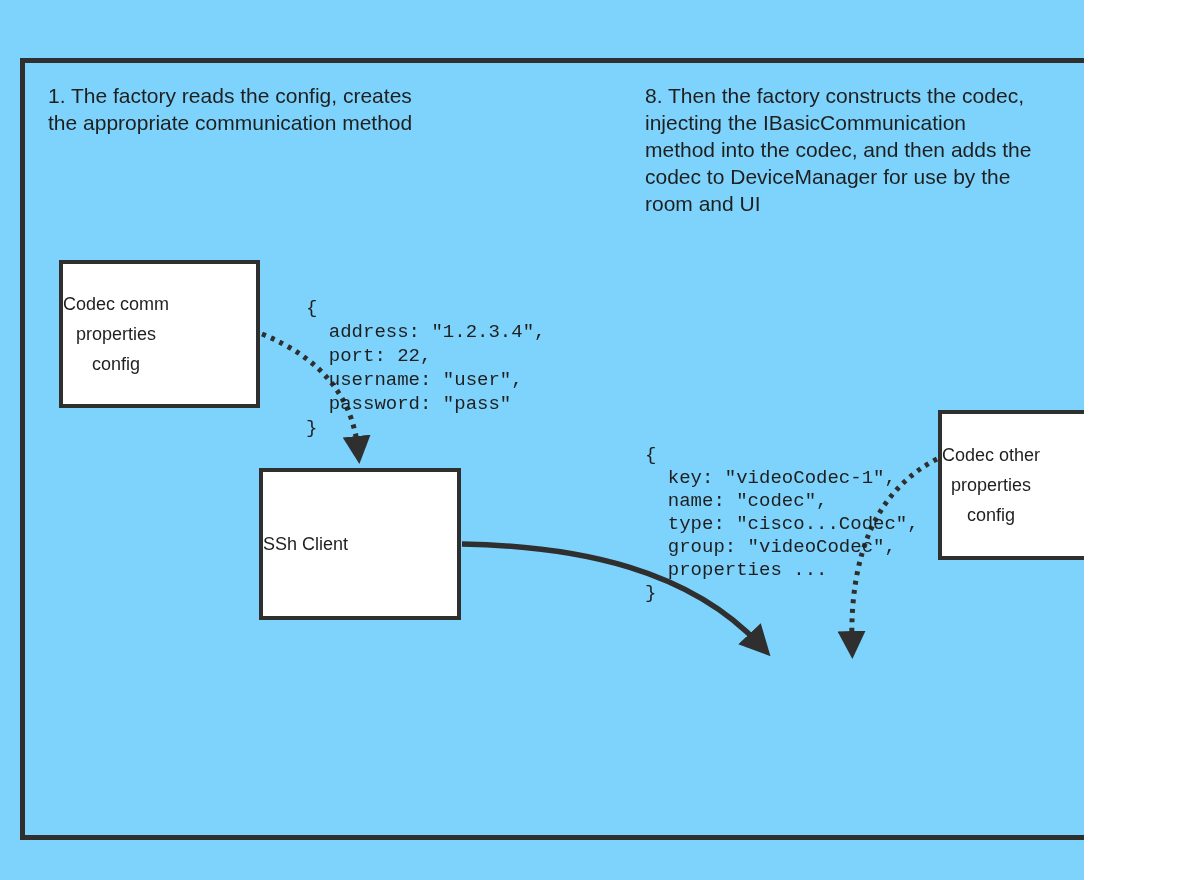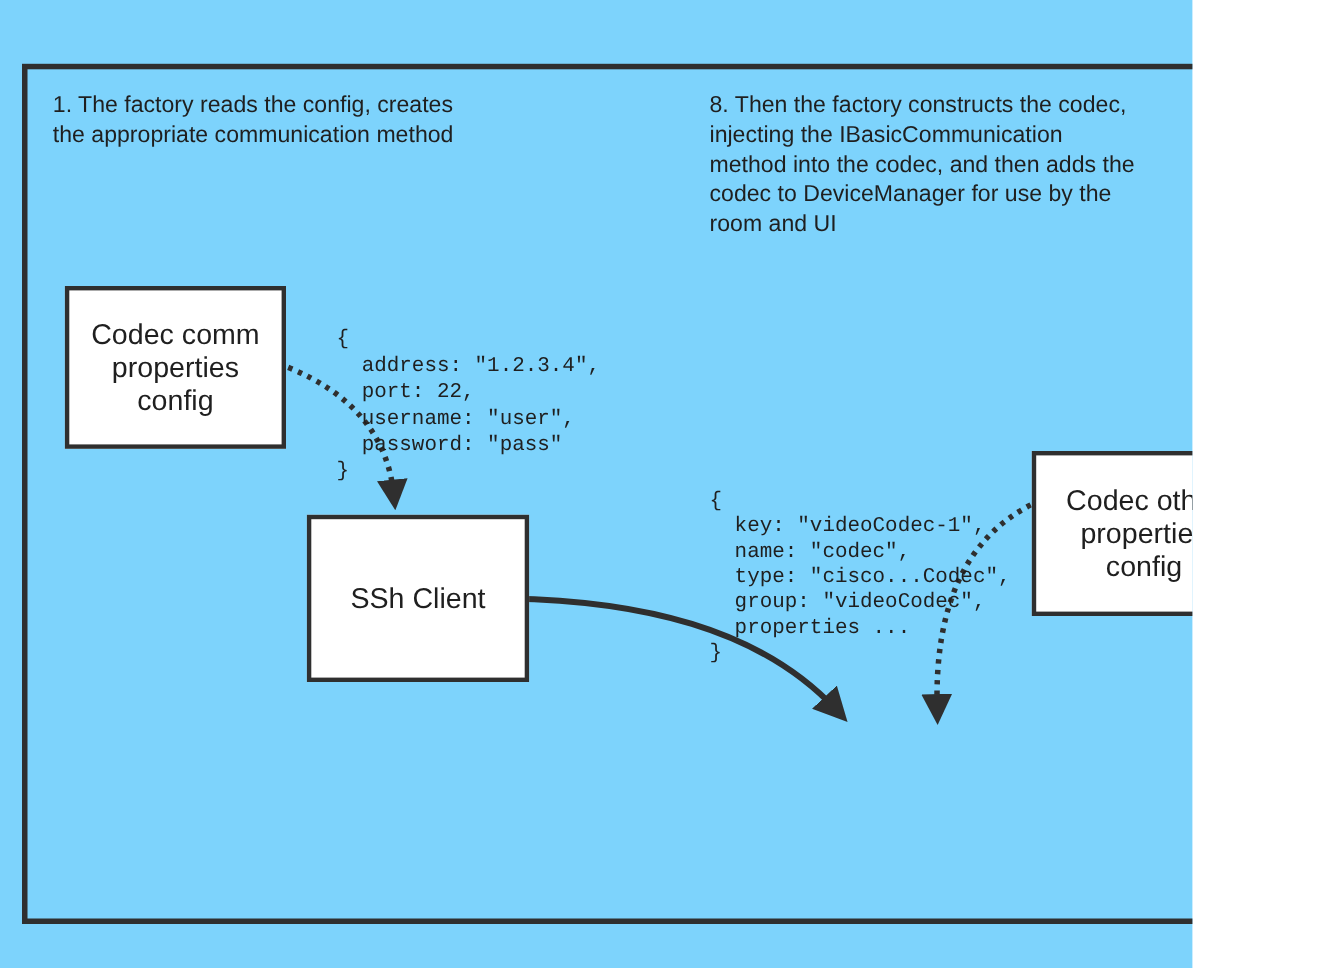--- a/index.html
+++ b/index.html
@@ -34,28 +34,27 @@
   .note-step1 { left: 48px;  top: 82px;  width: 470px; }
   .note-step2 { left: 645px; top: 82px;  width: 480px; }
   .note-final { left: 942px; top: 680px; width: 220px; }
   .node {
     position: absolute;
     border: 4px solid #2f2f2f;
     box-sizing: border-box;
     background: #ffffff;
     display: flex;
     align-items: center;
-    justify-content: center;
     text-align: center;
-    font-size: 26px;
+    font-size: 18px;
     line-height: 30px;
   }
   .node-label { white-space: pre-line; }
   .node-codec-comm  { left: 59px;  top: 260px; width: 201px; height: 148px; }
-  .node-ssh-client  { left: 259px; top: 468px; width: 202px; height: 152px; margin-left: 20px; }
+  .node-ssh-client  { left: 259px; top: 468px; width: 202px; height: 152px; }
   .node-codec-other { left: 938px; top: 384px; width: 204px; height: 150px; margin-top: 26px; }
   .node-cisco-codec { left: 708px; top: 663px; width: 204px; height: 150px; }
   .code {
     position: absolute;
     margin: 0;
     font-family: "Liberation Mono", monospace;
     font-size: 19px;
     white-space: pre;
     color: #1f1f1f;
   }

